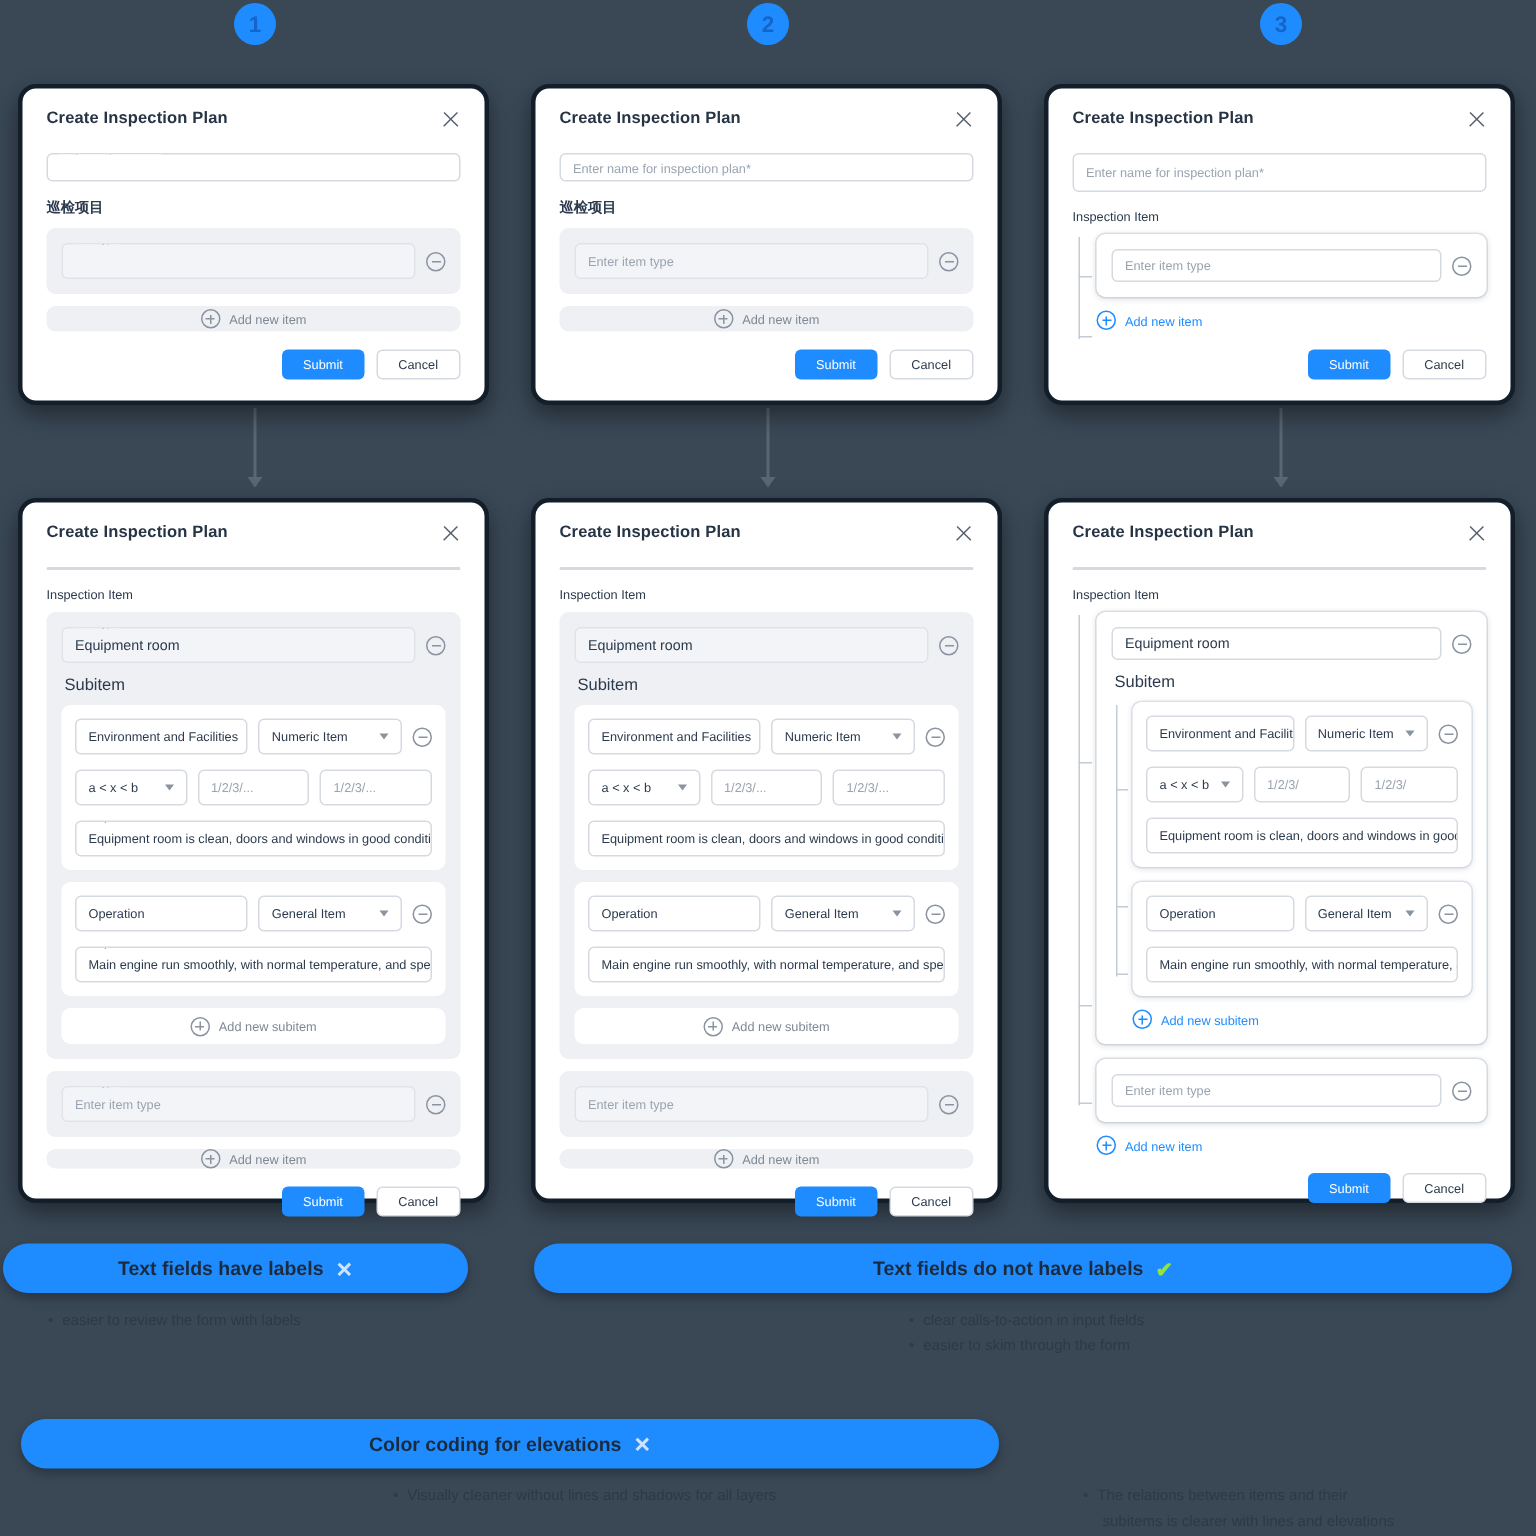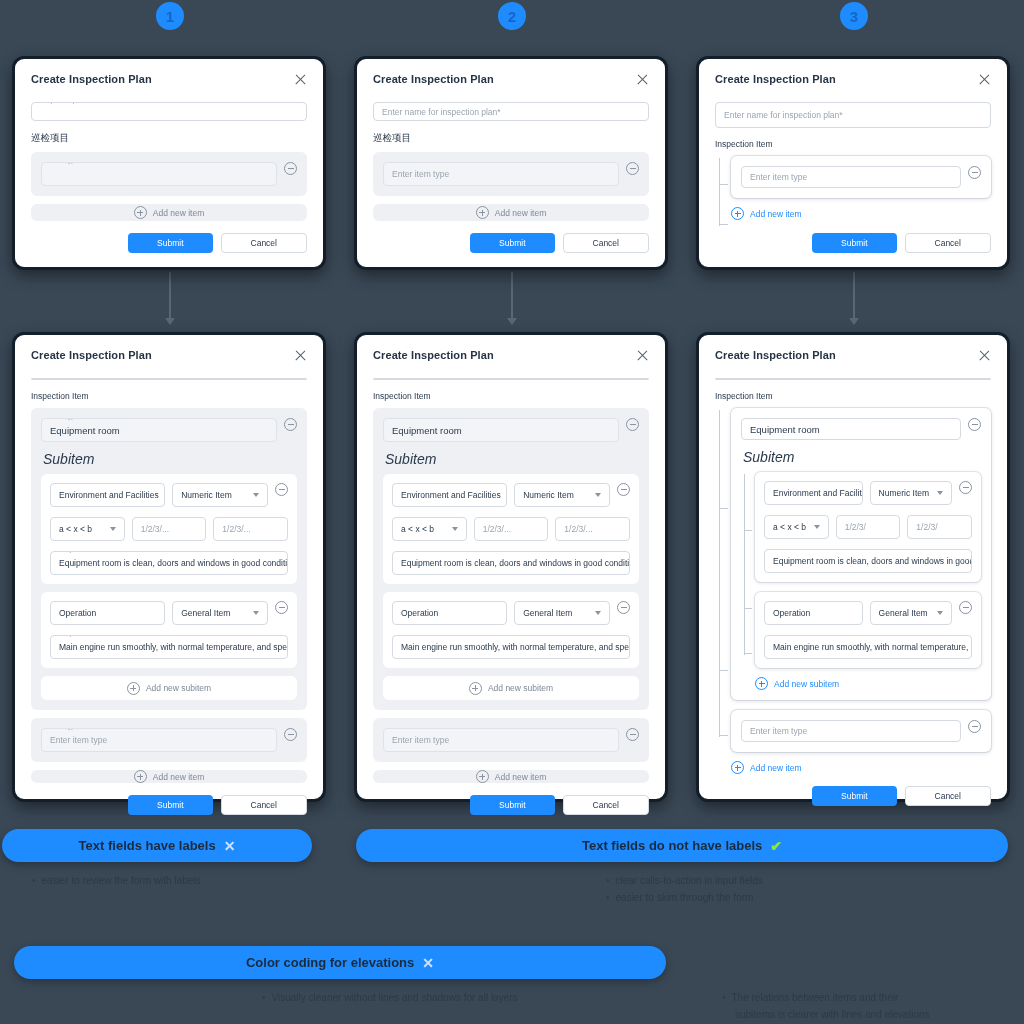--- a/index.html
+++ b/index.html
@@ -68,38 +68,38 @@
     letter-spacing: .1px; white-space: nowrap;
   }
   .fld.disabled .fl-label { background: #f2f4f7; }
   .caret {
     position: absolute; right: 8px; top: 50%; margin-top: -2px;
     width: 0; height: 0; border-left: 3.5px solid transparent;
     border-right: 3.5px solid transparent; border-top: 4px solid #8a93a0;
   }
 
   .sec-label { font-size: 8.5px; color: #2b3a4c; font-weight: 500; margin: 11px 0 7px 0; }
-  .sec-label.cjk { font-size: 9.5px; font-weight: normal; }
+  .sec-label.cjk { font-size: 9.5px; font-weight: bold; }
 
   
   .grp-item { background: #eef0f4; border-radius: 6px; padding: 10px; }
   .grp-sub  { background: #ffffff; border-radius: 6px; padding: 9px; }
-  .sub-head { font-size: 14px; color: #2b3a4c; font-weight: 500; margin: 9px 0 7px 2px; font-style: italic; }
+  .sub-head { font-size: 11px; color: #2b3a4c; font-weight: 500; margin: 9px 0 7px 2px; }
 
   
   .card-item {
     background:#fff; border-radius:6px; padding:10px;
     box-shadow: 0 1px 4px rgba(30,45,70,.16), 0 0 0 1px rgba(225,229,235,.9);
   }
   .card-sub {
     background:#fff; border-radius:6px; padding:9px;
     box-shadow: 0 1px 4px rgba(30,45,70,.14), 0 0 0 1px rgba(228,232,238,.9);
   }
 
-  .row { display: flex; align-items: flex-start; gap: 7px; }
+  .row { display: flex; align-items: center; gap: 7px; }
   .minus {
     width: 13px; height: 13px; border-radius: 50%; border: 1.2px solid #8a93a0;
     position: relative; flex: none; cursor: pointer;
   }
   .minus::after {
     content:""; position:absolute; left:2.5px; top:5px; width:6px; height:1.2px; background:#8a93a0;
   }
   .plus {
     width: 13px; height: 13px; border-radius: 50%; border: 1.2px solid #8a93a0;
     position: relative; flex: none; cursor: pointer;
@@ -116,21 +116,21 @@
     font-size:8.5px; color:#7e8995; cursor:pointer;
   }
   .addbar.white { background:#fff; }
   .addlink {
     display:flex; align-items:center; gap:6px; font-size:8.5px;
     color:#1e8cff; cursor:pointer;
   }
 
   .footer { display:flex; justify-content:flex-end; gap:8px; margin-top:auto; padding-top:12px; }
   .btn {
-    font-size:8.5px; border-radius:4px; height:20px; padding:0 29px;
+    font-size:8.5px; border-radius:4px; height:20px; padding:0 14px;
     display:flex; align-items:center; justify-content:center; cursor:pointer;
   }
   .btn.primary { background:#1e8cff; color:#fff; font-weight:500; }
   .btn.ghost   { background:#fff; color:#2b3a4c; border:1px solid #d5dae1; }
 
   
   .tree { position:absolute; background:#c3cbd6; }
   .tree.v { width:1px; }
   .tree.h { height:1px; }
 

